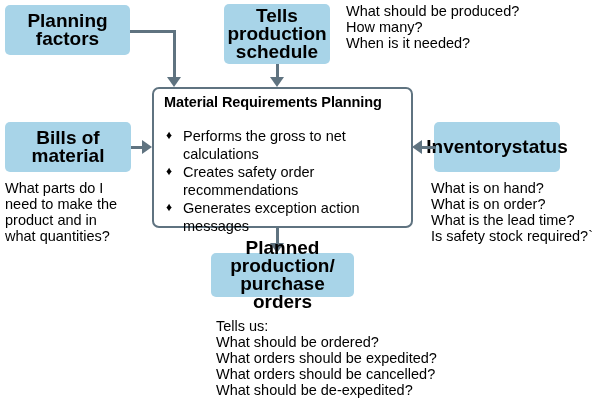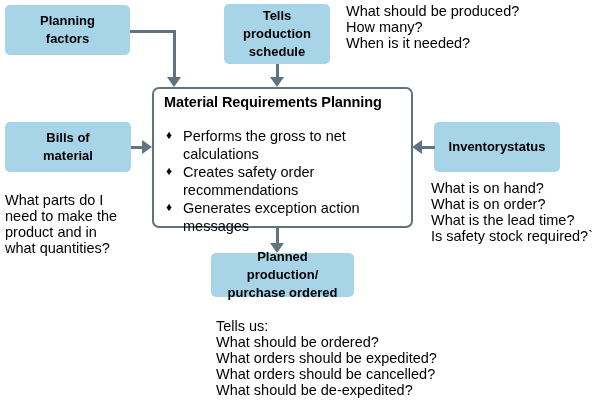--- a/index.html
+++ b/index.html
@@ -16,21 +16,21 @@
     overflow: hidden;
   }
 
   
   .bluebox {
     position: absolute;
     background: #a8d4e8;
     border-radius: 5px;
     color: #000000;
     font-weight: bold;
-    font-size: 13px;
+    font-size: 19px;
     line-height: 18px;
     display: flex;
     align-items: center;
     justify-content: center;
     text-align: center;
     box-sizing: border-box;
     padding: 2px 4px;
   }
   .bluebox span { display: block; }
 
@@ -152,21 +152,21 @@
   </div>
 
   <div class="bluebox" style="left:5px; top:122px; width:126px; height:50px; flex-direction:column;">
     <span>Bills of</span>
     <span>material</span>
   </div>
 
   <div class="conn conn-h" style="left:131px; top:146px; width:12px;"></div>
   <div class="arrow arrow-right" style="left:142px; top:140px;"></div>
 
-  <div class="note" style="left:5px; top:192px; width:145px;">What parts do I
+  <div class="note" style="left:5px; top:180px; width:145px;">What parts do I
 need to make the
 product and in
 what quantities?</div>
 
   <div class="bluebox" style="left:434px; top:122px; width:126px; height:50px; flex-direction:row;">
     <span>Inventory</span>
     <span>status</span>
   </div>
 
   <div class="conn conn-h" style="left:422px; top:146px; width:13px;"></div>
@@ -176,21 +176,21 @@
 What is on order?
 What is the lead time?
 Is safety stock required?`</div>
 
   <div class="conn conn-v" style="left:276px; top:228px; height:16px;"></div>
   <div class="arrow arrow-down" style="left:270px; top:243px;"></div>
 
   <div class="bluebox" style="left:211px; top:253px; width:143px; height:44px; flex-direction:column;">
     <span>Planned</span>
     <span>production/</span>
-    <span>purchase ordered</span>
+    <span>purchase orders</span>
   </div>
 
   <div class="note" style="left:216px; top:318px; width:300px;">Tells us:
 What should be ordered?
 What orders should be expedited?
 What orders should be cancelled?
 What should be de-expedited?</div>
 
 </div>
 

